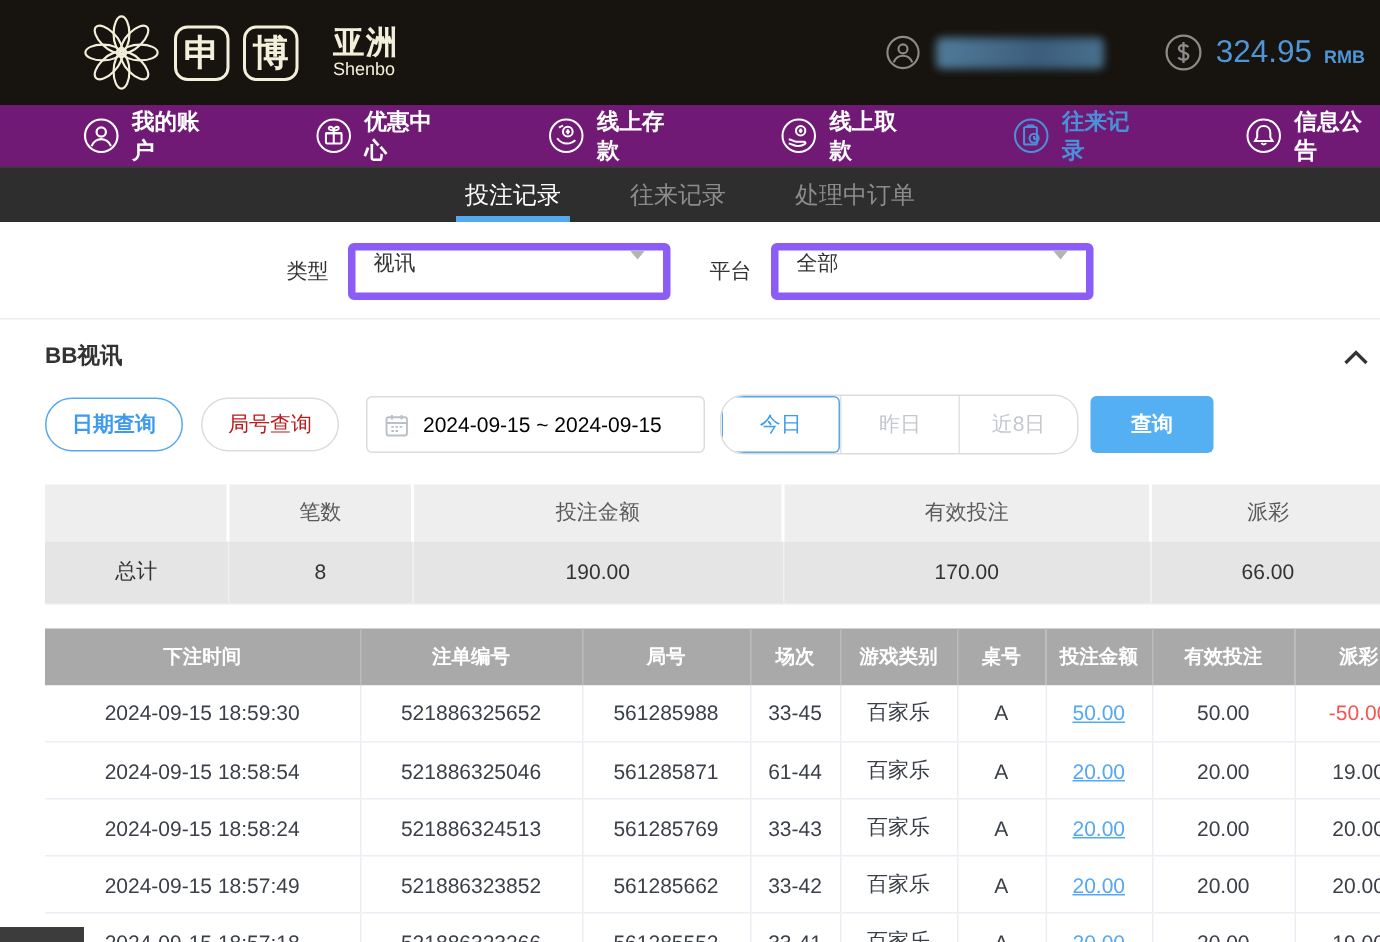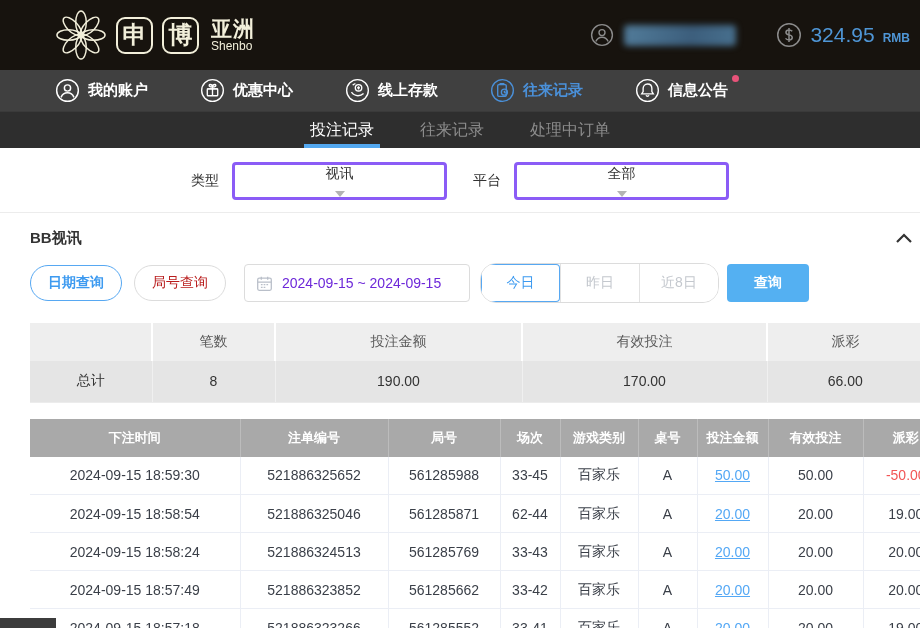--- a/index.html
+++ b/index.html
@@ -3,62 +3,62 @@
 <meta charset="utf-8">
 <style>
   * { margin:0; padding:0; box-sizing:border-box; }
   html,body { background:#fff; }
   body { width:920px; height:628px; overflow:hidden; font-family:"Liberation Sans","DejaVu Sans",sans-serif; position:relative; }
 
   
   .topbar { height:70px; background:#17130e; display:flex; align-items:center; justify-content:space-between; padding:0 10px 0 55px; }
   .logo { display:flex; align-items:center; gap:9px; }
   .logo-box { width:37px; height:37px; border:2px solid #f2efda; border-radius:9px; color:#f2efda; font-size:24px; font-weight:bold; display:flex; align-items:center; justify-content:center; }
-  .logo-txt { color:#f2efda; line-height:1.05; margin-left:3px; }
+  .logo-txt { color:#f2efda; line-height:1.05; margin-left:14px; }
   .logo-region { font-size:21px; font-weight:bold; letter-spacing:1px; }
   .logo-latin { font-size:12px; }
   .topbar-right { display:flex; align-items:center; gap:14px; }
   .user-chip { display:flex; align-items:center; gap:10px; margin-right:26px; }
   .blur-name { width:112px; height:21px; border-radius:4px; background:linear-gradient(100deg,#4e7795 10%,#3c5e7c 60%,#48708e); filter:blur(3px); }
   .balance { display:flex; align-items:center; gap:8px; }
   .balance-amt { color:#4f96d6; font-size:21px; }
   .balance-cur { color:#4f96d6; font-size:12px; font-weight:bold; margin-top:5px; }
 
   
-  .mainnav { height:42px; background:#404040; display:flex; align-items:center; gap:52px; padding-left:55px; border-bottom:1px solid #3a3a3a; }
+  .mainnav { height:42px; background:#701a75; display:flex; align-items:center; gap:65px; padding-left:55px; border-bottom:1px solid #3a3a3a; }
   .nav-item { display:flex; align-items:center; gap:8px; color:#fff; font-size:15px; font-weight:bold; cursor:pointer; position:relative; }
   .nav-item.active { color:#4a90d9; }
   .nav-item.active svg { stroke:#4a90d9; }
   .nav-item svg { stroke:#fff; }
   .nav-dot { position:absolute; top:-3px; right:-11px; width:7px; height:7px; border-radius:50%; background:#e8537a; }
 
   
   .subtabs { height:36px; background:#2e2e2e; display:flex; align-items:stretch; justify-content:center; gap:42px; }
   .subtab { color:#8c8c8c; font-size:16px; display:flex; align-items:center; position:relative; cursor:pointer; padding:0 2px; }
   .subtab.active { color:#fff; }
   .subtab.active::after { content:""; position:absolute; left:-4px; right:-4px; bottom:0; height:4px; background:#53a8f0; }
 
   
   .filters { display:flex; justify-content:center; align-items:center; gap:26px; padding:14px 0 12px; border-bottom:1px solid #ececec; }
   .filter-group { display:flex; align-items:center; gap:13px; }
   .filter-label { font-size:14px; color:#333; }
-  .select { width:215px; height:38px; border:3px solid #8b5cf6; border-radius:4px; display:flex; align-items:center; justify-content:space-between; padding:0 12px; font-size:14px; color:#333; cursor:pointer; background:#fff;flex-direction:column; }
+  .select { width:215px; height:38px; border:5px solid #8b5cf6; border-radius:4px; display:flex; justify-content:space-between; padding:0 12px; font-size:14px; color:#333; cursor:pointer; background:#fff; }
   .caret-down { width:0; height:0; border-left:5px solid transparent; border-right:5px solid transparent; border-top:6px solid #b4b4b4; }
 
   
   .content { padding-left:30px; }
   .section-head { padding-top:14px; display:flex; align-items:center; justify-content:space-between; padding-right:6px; }
   .section-title { font-size:15px; font-weight:bold; color:#333; line-height:22px; }
 
   .query-row { margin-top:14px; display:flex; align-items:center; }
   .pill { height:36px; padding:0 17px; border-radius:18px; font-size:14px; display:flex; align-items:center; background:#fff; cursor:pointer; }
   .pill.active { color:#3d9af0; border:1px solid #57a8f2; font-weight:bold; }
   .pill.inactive { color:#b91c1c; border:1px solid #dcdcdc; margin-left:12px; }
   .date-input { margin-left:18px; width:226px; height:38px; border:1px solid #dcdcdc; border-radius:4px; display:flex; align-items:center; padding:0 11px; gap:9px; cursor:pointer; background:#fff; }
-  .date-text { font-size:14px; color:#6d28d9; }
+  .date-text { font-size:14px; color:#000000; }
   .quick-group { margin-left:10px; display:flex; border:1px solid #dcdcdc; border-radius:16px; overflow:hidden; }
   .quick-btn { width:79px; height:38px; display:flex; align-items:center; justify-content:center; font-size:14px; color:#c4c8ce; background:#fff; cursor:pointer; border-left:1px solid #e2e2e2; }
   .quick-btn:first-child { border-left:none; }
   .quick-btn.active { color:#3d9af0; box-shadow:inset 0 0 0 1px #57a8f2; border-radius:4px; }
   .search-btn { margin-left:8px; width:82px; height:38px; background:#54b0f2; color:#fff; font-size:14px; font-weight:bold; border:none; border-radius:4px; cursor:pointer; }
 
   
   table { border-collapse:collapse; table-layout:fixed; }
   .summary-table { margin-top:20px; width:893px; }
   .summary-table th { background:#eee; height:38px; font-size:14px; font-weight:normal; color:#5a5a5a; border-right:2px solid #fff; }
@@ -153,20 +153,30 @@
   </div>
   <div class="nav-item">
     <span class="icon">
       <svg width="25" height="25" viewBox="0 0 24 24" fill="none" stroke-width="1.3">
         <circle cx="12" cy="12" r="10.4"></circle>
         <circle cx="13" cy="9.4" r="3.1"></circle>
         <path d="M13 7.8v3.2M11.7 9.4h2.6M6.2 13.6c1.6 2.2 4 3.4 6.2 3.4 2 0 4-.8 5.4-2.2M7.4 6.8c.8-.6 1.7-1 2.6-1.3"></path>
       </svg>
     </span>
     <span>线上存款</span>
+  </div>
+  <div class="nav-item">
+    <span class="icon">
+      <svg width="25" height="25" viewBox="0 0 24 24" fill="none" stroke-width="1.3">
+        <circle cx="12" cy="12" r="10.4"></circle>
+        <circle cx="13.2" cy="8.8" r="3"></circle>
+        <path d="M13.2 7.3v3M12 8.8h2.4M5.6 14.2c2 .2 3.4 1.6 5 1.6h4.6c1 0 1.6 1 .6 1.6-1.4.9-3.4 1.4-5.2 1.1-1.8-.3-3.4-1.3-5-1.5"></path>
+      </svg>
+    </span>
+    <span>线上取款</span>
   </div>
   <div class="nav-item active">
     <span class="icon">
       <svg width="25" height="25" viewBox="0 0 24 24" fill="none" stroke-width="1.3">
         <circle cx="12" cy="12" r="10.4"></circle>
         <rect x="7.4" y="6.4" width="8.2" height="11.2" rx="1"></rect>
         <path d="M9.8 6.4V5.4h3.4v1"></path>
         <circle cx="13.8" cy="13.6" r="2.9"></circle>
         <path d="M13.8 12.2v1.5l1.1.8"></path>
       </svg>
@@ -301,21 +311,21 @@
         <td>百家乐</td>
         <td>A</td>
         <td><span class="bet-link">50.00</span></td>
         <td>50.00</td>
         <td class="neg">-50.00</td>
       </tr>
       <tr>
         <td>2024-09-15 18:58:54</td>
         <td>521886325046</td>
         <td>561285871</td>
-        <td>62-44</td>
+        <td>61-44</td>
         <td>百家乐</td>
         <td>A</td>
         <td><span class="bet-link">20.00</span></td>
         <td>20.00</td>
         <td>19.00</td>
       </tr>
       <tr>
         <td>2024-09-15 18:58:24</td>
         <td>521886324513</td>
         <td>561285769</td>

